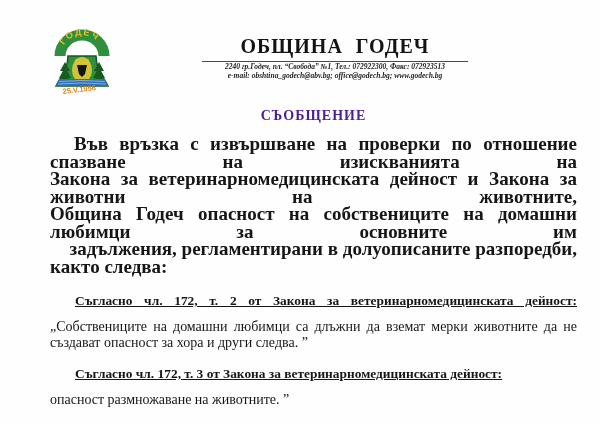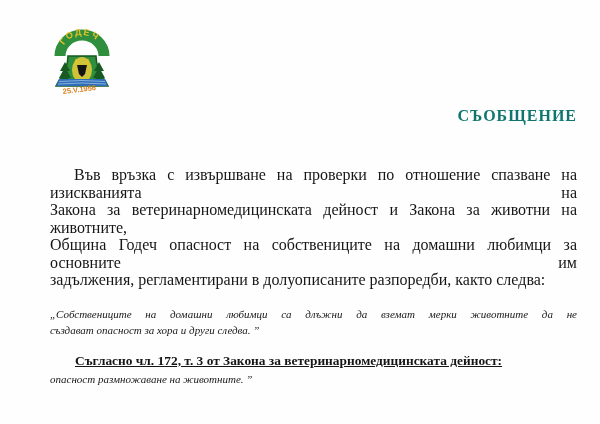--- a/index.html
+++ b/index.html
@@ -17,36 +17,36 @@
   .header-text{position:absolute;left:150px;top:34px;width:370px;text-align:center;}
   .muni-title{
     font-size:20px;font-weight:bold;letter-spacing:1px;word-spacing:7px;
     color:#131313;line-height:24px;
   }
   .divider{width:266px;margin:3px auto 1px auto;border-top:1px solid #4a4a4a;height:0;}
   .contact{font-size:7.5px;font-weight:bold;font-style:italic;color:#222;line-height:8.5px;}
   
   .content{position:absolute;left:50px;top:106px;width:527px;}
   .doc-title{
-    text-align:right;font-size:16px;font-weight:bold;letter-spacing:1px;
-    color:#0f766e;line-height:20px;
+    text-align:center;font-size:14px;font-weight:bold;letter-spacing:1px;
+    color:#4c1d95;line-height:20px;
   }
-  .intro{margin-top:40px;font-size:16px;font-weight:normal;line-height:17.5px;}
+  .intro{margin-top:9px;font-size:19px;font-weight:bold;line-height:17.5px;}
   .line{text-align:justify;text-align-last:justify;}
   .line.last{text-align:right;text-align-last:left;}
   .ind{text-indent:24px;}
   .section{margin-top:0;}
   .sec-heading{
     font-size:13.4px;font-weight:bold;text-indent:25px;line-height:17px;
     text-decoration:underline;
   }
   .sec-heading.stretch{text-align:justify;text-align-last:justify;}
   .sec1{margin-top:17px;}
   .sec2{margin-top:14px;}
-  .quote{font-size:11px;font-style:italic;line-height:16px;margin-top:2px;}
+  .quote{font-size:14px;line-height:16px;margin-top:10px;}
   svg text{font-family:"Liberation Sans","DejaVu Sans",sans-serif;}
 </style>
 </head>
 <body>
 
 <div class="page">
 
   <svg class="logo" viewBox="0 0 62 68">
 
     <path d="M9,27 A22,21 0 0 1 53,27" fill="none" stroke="#2f8f3c" stroke-width="11"></path>
@@ -65,32 +65,39 @@
     <ellipse cx="31" cy="41" rx="10" ry="13" fill="#cfc33a"></ellipse>
     <path d="M25,30 L27,36 M24,32 L27,35 M37,30 L35,36 M38,32 L35,35" stroke="#e6c22a" stroke-width="1.4" fill="none"></path>
     <path d="M26,36 L36,36 L34,45 L31,48 L28,45 Z" fill="#141414"></path>
 
     <path d="M8,50 L54,50 L57,57 L5,57 Z" fill="#2e6db8"></path>
     <path d="M8,52.5 Q31,50.5 54,52.5 M7,55 Q31,53 55,55" stroke="#9cc0e8" stroke-width="0.8" fill="none"></path>
 
     <text x="12" y="65" font-size="7.5" font-weight="bold" fill="#d8821e" transform="rotate(-7 12 65)">25.V.1956</text>
   </svg>
 
+  <div class="header-text">
+    <div class="muni-title">ОБЩИНА ГОДЕЧ</div>
+    <div class="divider"></div>
+    <div class="contact">2240 гр.Годеч, пл. “Свобода” №1, Тел.: 072922300, Факс: 072923513</div>
+    <div class="contact">e-mail: obshtina_godech@abv.bg; office@godech.bg; www.godech.bg</div>
+  </div>
 
   <div class="content">
     <div class="doc-title">СЪОБЩЕНИЕ</div>
 
     <div class="intro">
       <div class="line ind">Във връзка с извършване на проверки по отношение спазване на изискванията на</div>
       <div class="line">Закона за ветеринарномедицинската дейност и Закона за животни на животните,</div>
       <div class="line">Община Годеч опасност на собствениците на домашни любимци за основните им</div>
       <div class="line last">задължения, регламентирани в долуописаните разпоредби, както следва:</div>
     </div>
 
     <div class="section sec1">
+      <div class="sec-heading stretch">Съгласно чл. 172, т. 2 от Закона за ветеринарномедицинската дейност:</div>
       <div class="quote">
         <div class="line">„Собствениците на домашни любимци са длъжни да вземат мерки животните да не</div>
         <div class="line last">създават опасност за хора и други следва. ”</div>
       </div>
     </div>
 
     <div class="section sec2">
       <div class="sec-heading">Съгласно чл. 172, т. 3 от Закона за ветеринарномедицинската дейност:</div>
       <div class="quote">
         <div class="line last">опасност размножаване на животните. ”</div>

